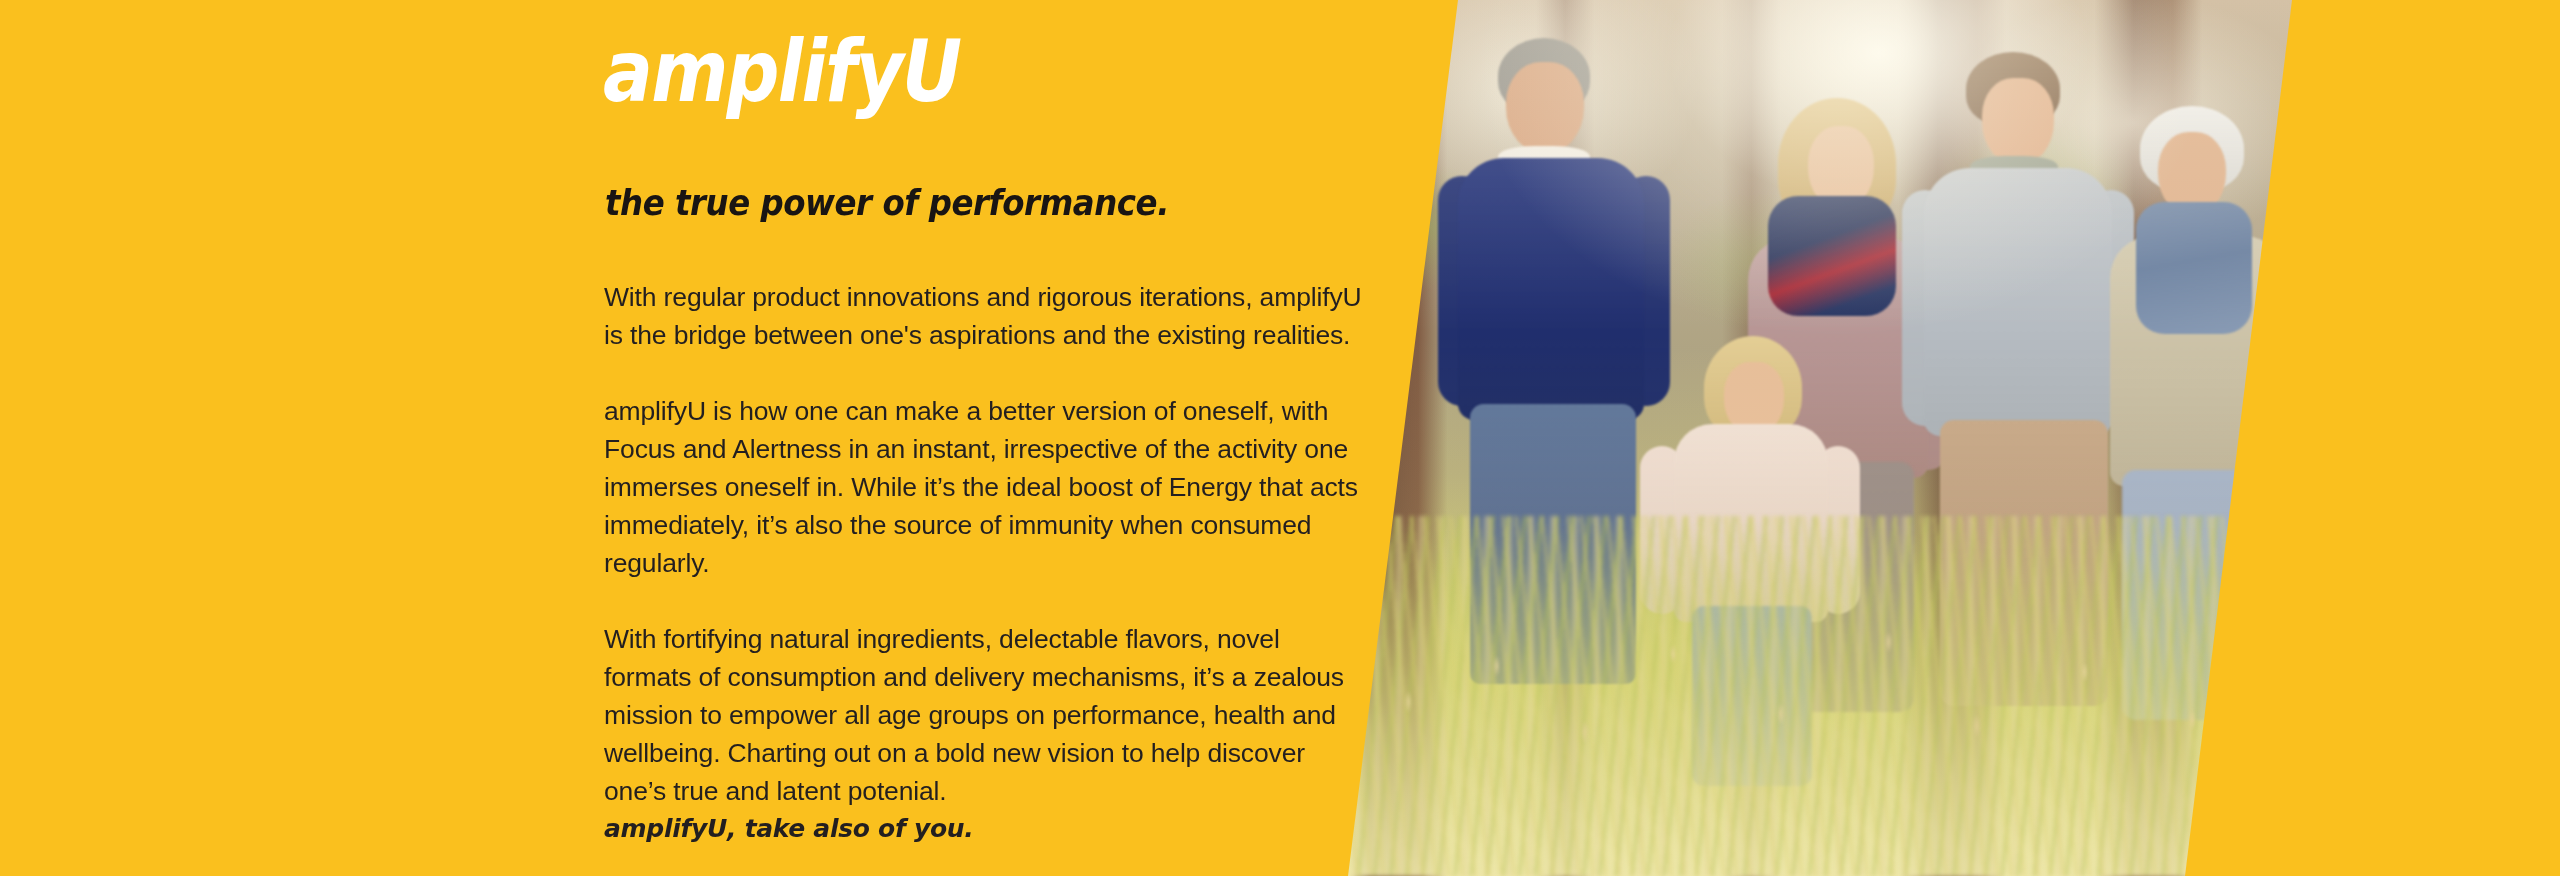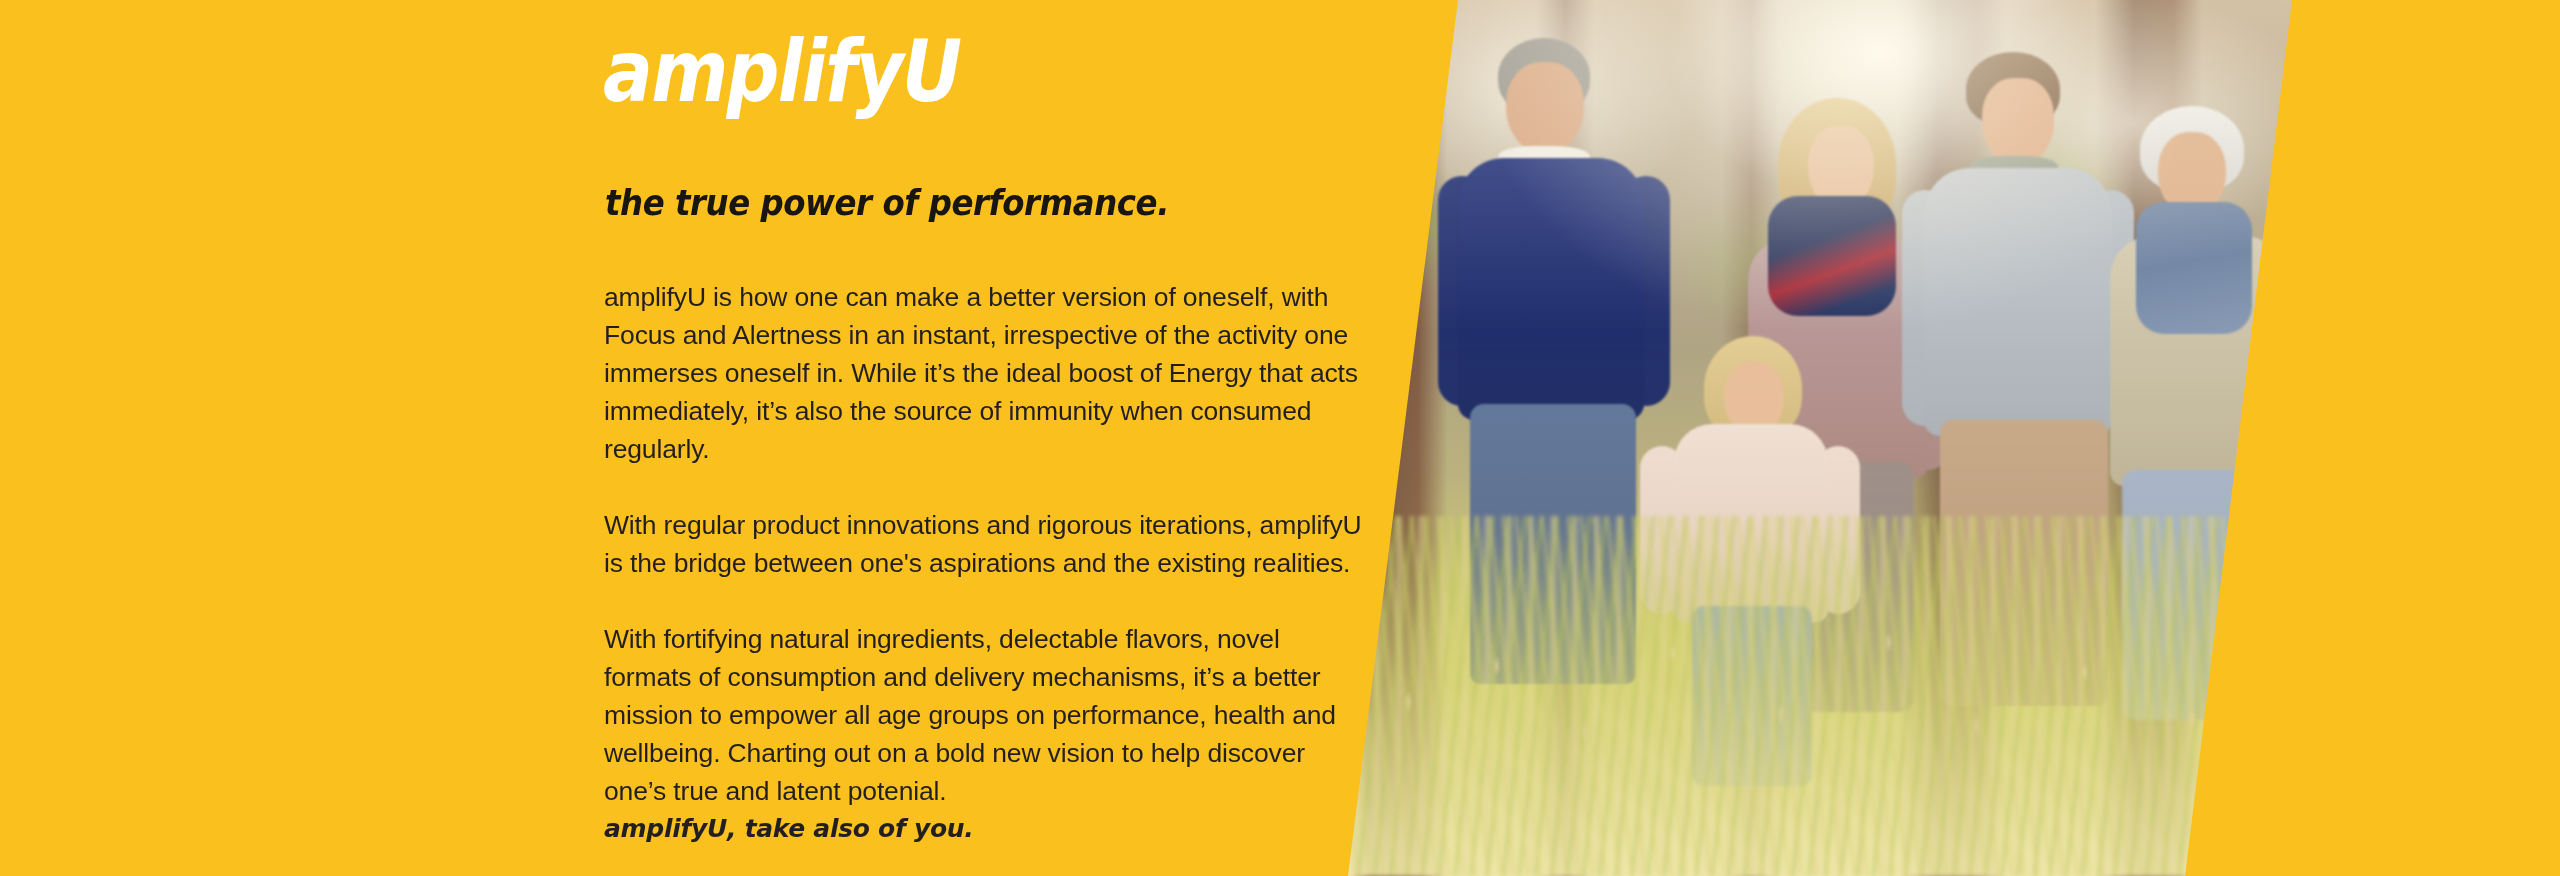--- a/index.html
+++ b/index.html
@@ -255,23 +255,23 @@
 
 <div id="page">
 
   <div class="content">
 
     <div class="logo">amplifyU</div>
 
     <div class="tagline">the true power of performance.</div>
 
     <div class="body-copy">
+      <p>With regular product innovations and rigorous iterations, amplifyU is the bridge between one's aspirations and the existing realities.</p>
       <p>amplifyU is how one can make a better version of oneself, with Focus and Alertness in an instant, irrespective of the activity one immerses oneself in. While it’s the ideal boost of Energy that acts immediately, it’s also the source of immunity when consumed regularly.</p>
-      <p>With regular product innovations and rigorous iterations, amplifyU is the bridge between one's aspirations and the existing realities.</p>
-      <p class="last">With fortifying natural ingredients, delectable flavors, novel formats of consumption and delivery mechanisms, it’s a better mission to empower all age groups on performance, health and wellbeing. Charting out on a bold new vision to help discover one’s true and latent potenial.</p>
+      <p class="last">With fortifying natural ingredients, delectable flavors, novel formats of consumption and delivery mechanisms, it’s a zealous mission to empower all age groups on performance, health and wellbeing. Charting out on a bold new vision to help discover one’s true and latent potenial.</p>
       <span class="signoff">amplifyU, take also of you.</span>
     </div>
 
   </div>
 
   <div class="photo-frame">
     <div class="photo">
 
       <div class="figure">
         <div class="head m1-hair"></div>

